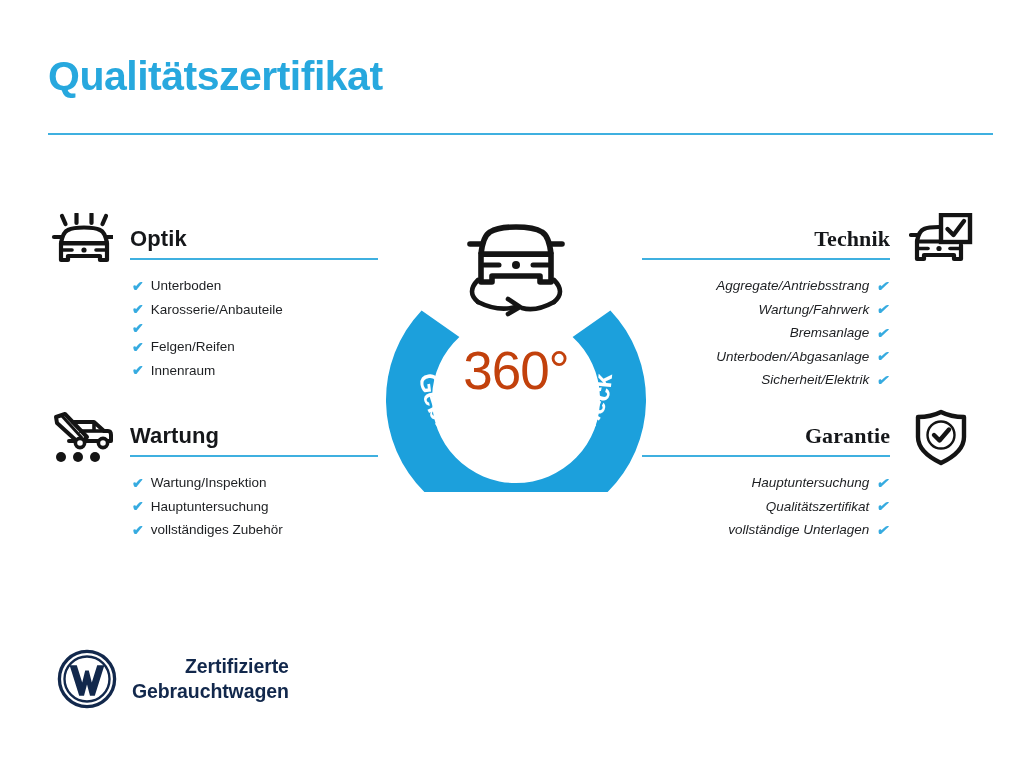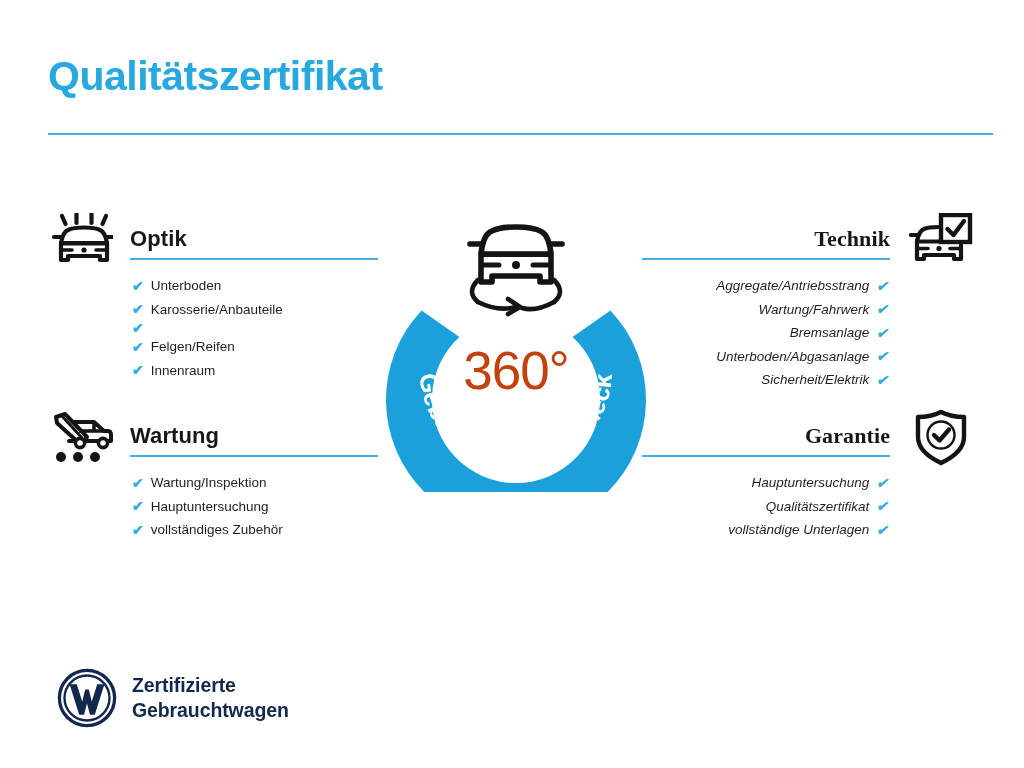--- a/index.html
+++ b/index.html
@@ -138,23 +138,24 @@
     font-size: 53px;
     font-weight: normal;
     color: #c2410c;
     letter-spacing: -1px;
   }
 
   
   #vw-logo {
     position: absolute;
     left: 57px;
-    top: 668px;
+    top: 649px;
     display: flex;
     align-items: center;
+    text-align: right;
   }
   #vw-mark { width: 60px; height: 60px; flex: 0 0 60px; }
   #vw-text {
     margin-left: 15px;
     font-size: 19.5px;
     font-weight: bold;
     color: #12284C;
     line-height: 25px;
     letter-spacing: -0.1px;
     white-space: nowrap;

